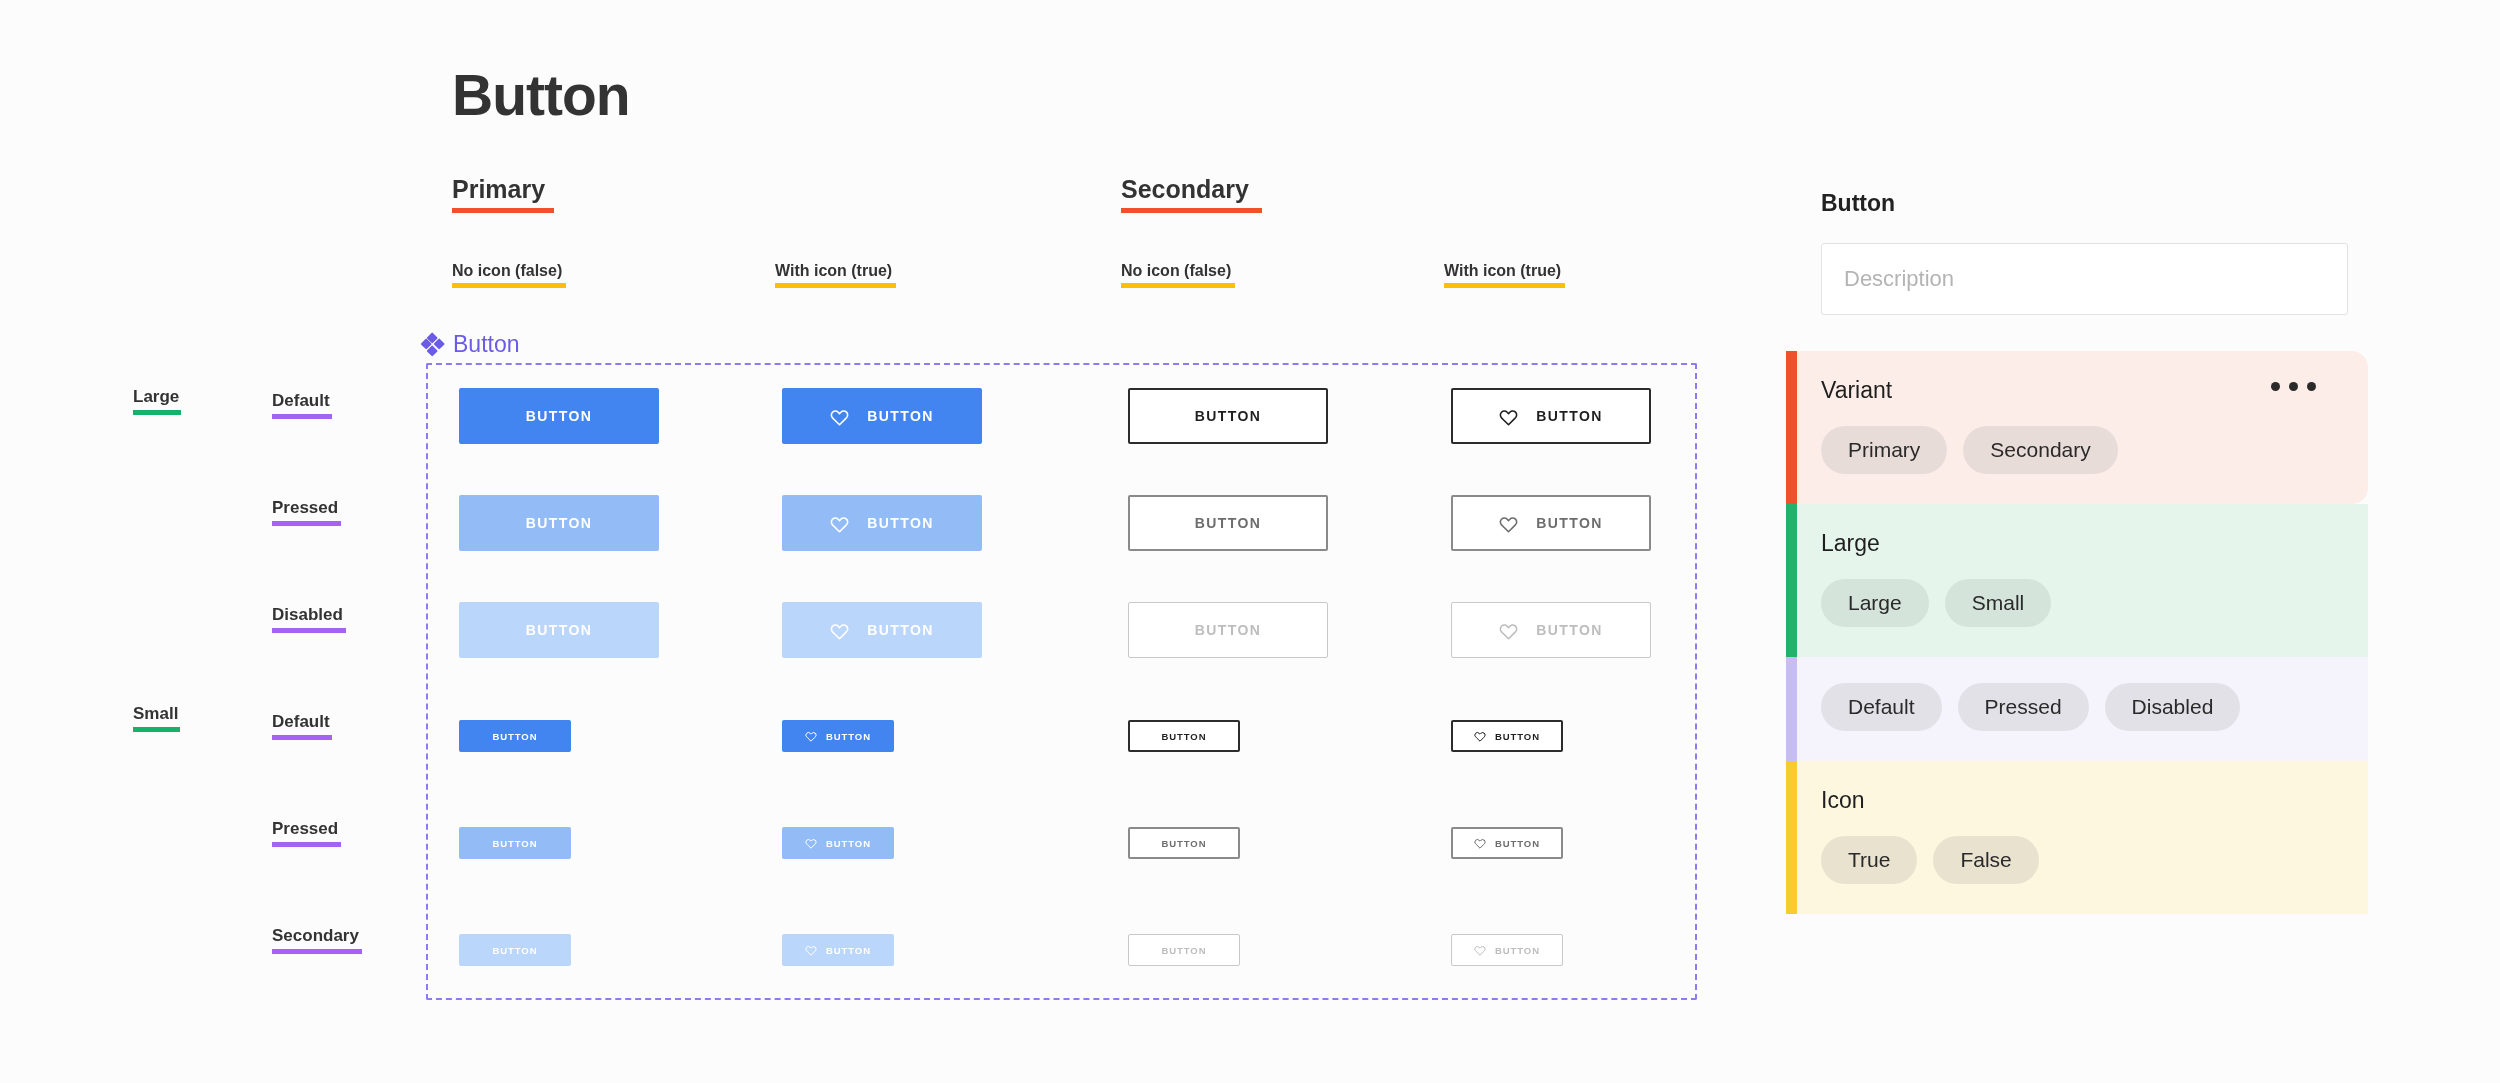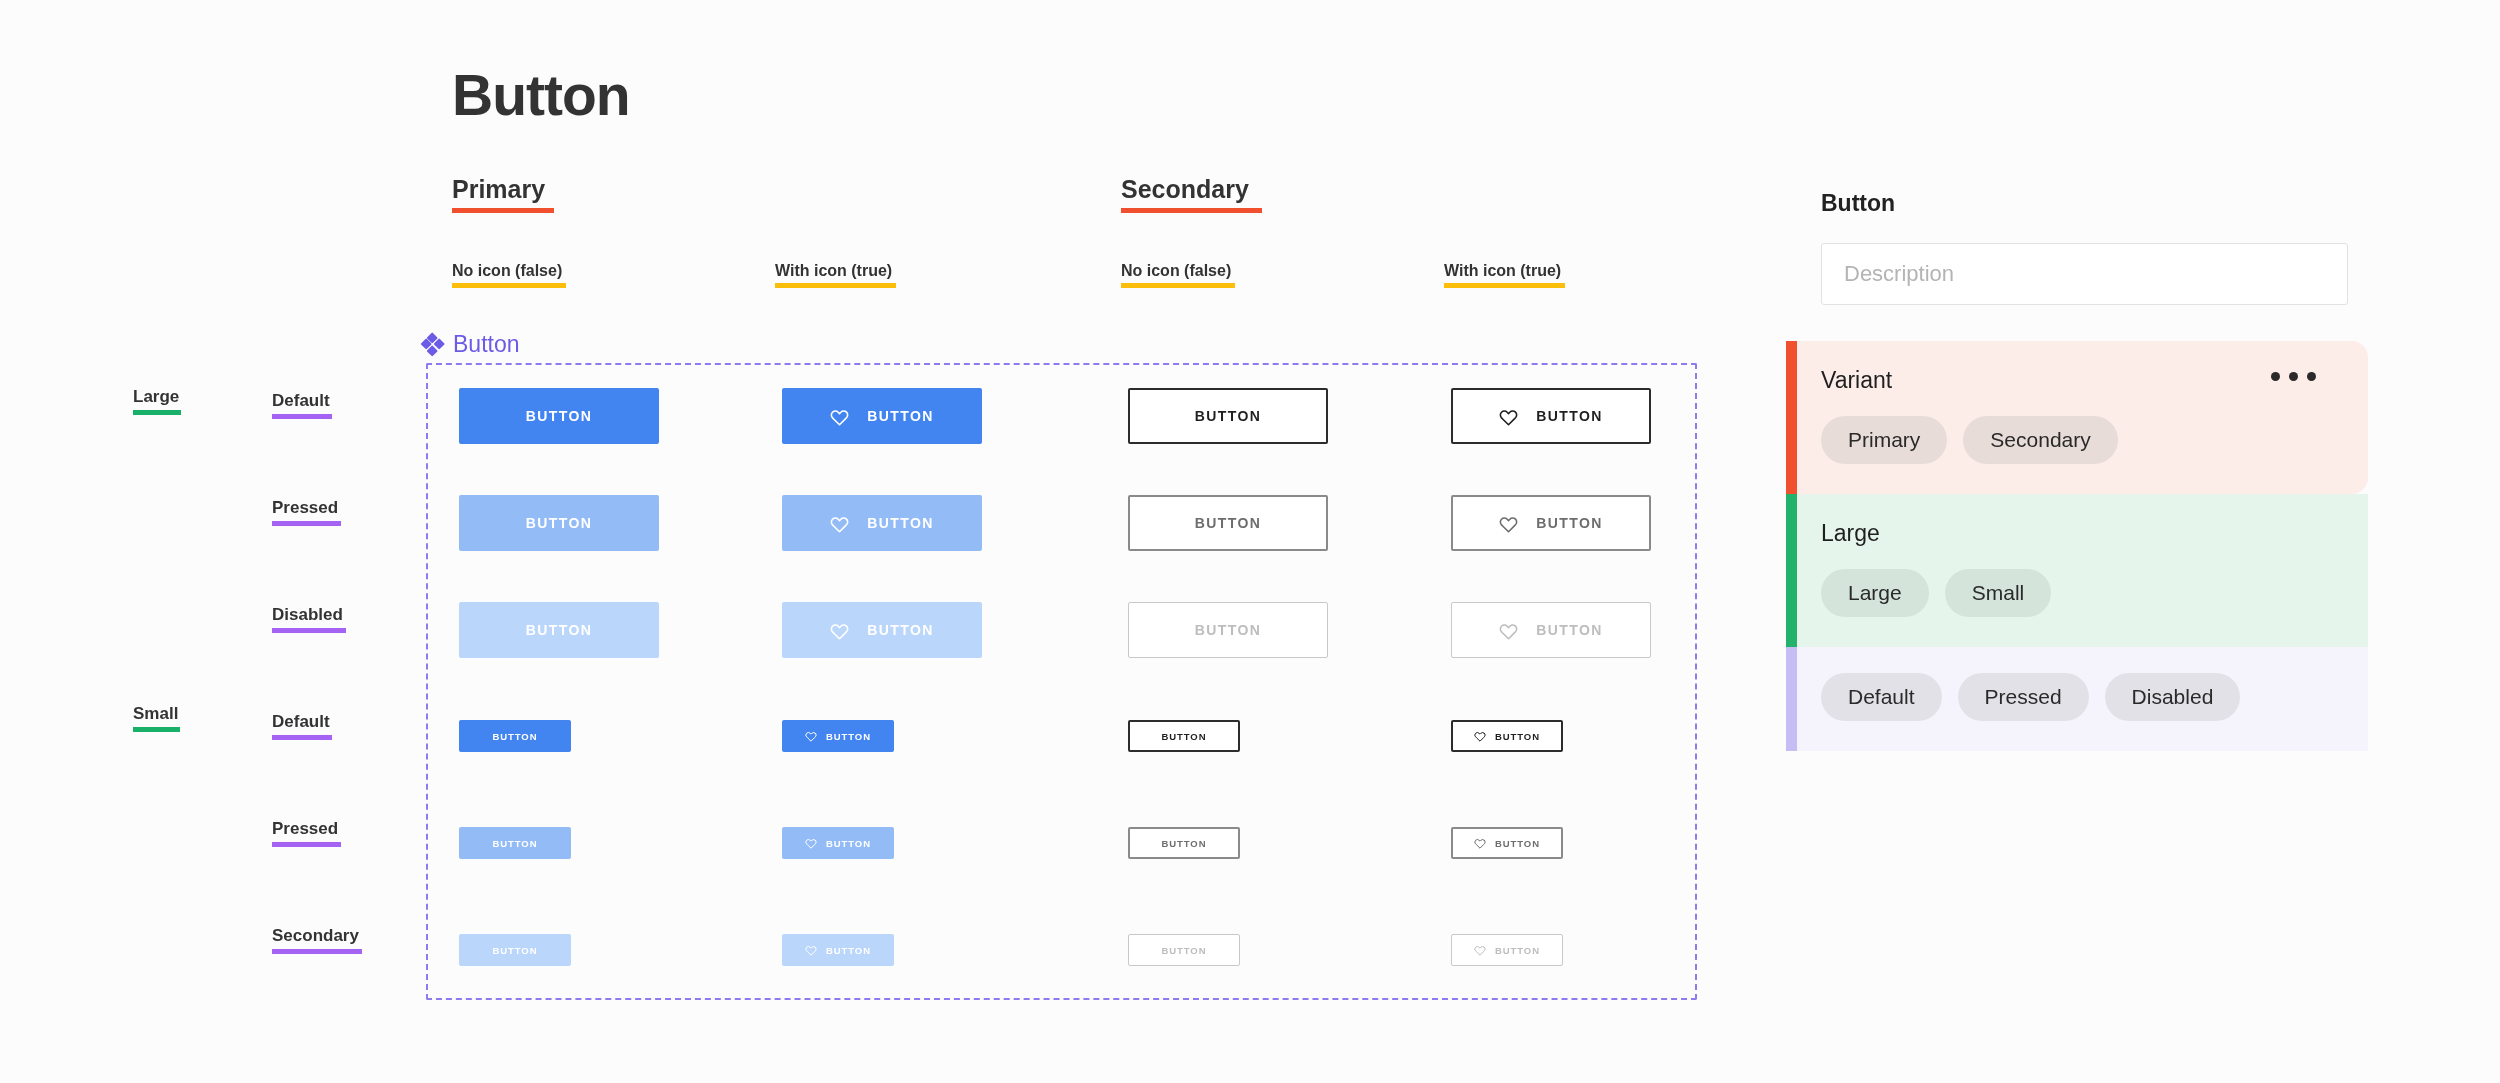--- a/index.html
+++ b/index.html
@@ -224,21 +224,21 @@
   #inspector-title {
     font-size: 23px;
     font-weight: bold;
     color: #222222;
     margin-left: 35px;
   }
   #description-field {
     margin-left: 35px;
     margin-top: 26px;
     width: 527px;
-    height: 62px;
+    height: 72px;
     border: 1.5px solid #E2E2E2;
     border-radius: 3px;
     background: #FFFFFF;
     display: flex;
     align-items: center;
     padding-left: 22px;
     font-size: 22px;
     color: #B4B4B4;
   }
 
@@ -463,14 +463,22 @@
         </div>
       </div>
       <div class="prop-section" id="prop-state" style="background: rgb(245, 244, 252);">
         <div class="accent" style="background: rgb(198, 189, 245);"></div>
         <div class="prop-chips">
           <div class="chip" style="background: rgb(227, 225, 232);">Default</div>
           <div class="chip" style="background: rgb(227, 225, 232);">Pressed</div>
           <div class="chip" style="background: rgb(227, 225, 232);">Disabled</div>
         </div>
       </div>
+      <div class="prop-section" id="prop-icon" style="background: rgb(253, 247, 224);">
+        <div class="accent" style="background: rgb(248, 204, 43);"></div>
+        <div class="prop-title">Icon</div>
+        <div class="prop-chips">
+          <div class="chip" style="background: rgb(232, 226, 206);">True</div>
+          <div class="chip" style="background: rgb(232, 226, 206);">False</div>
+        </div>
+      </div>
     </div>
 </div>
 
 </body></html>

